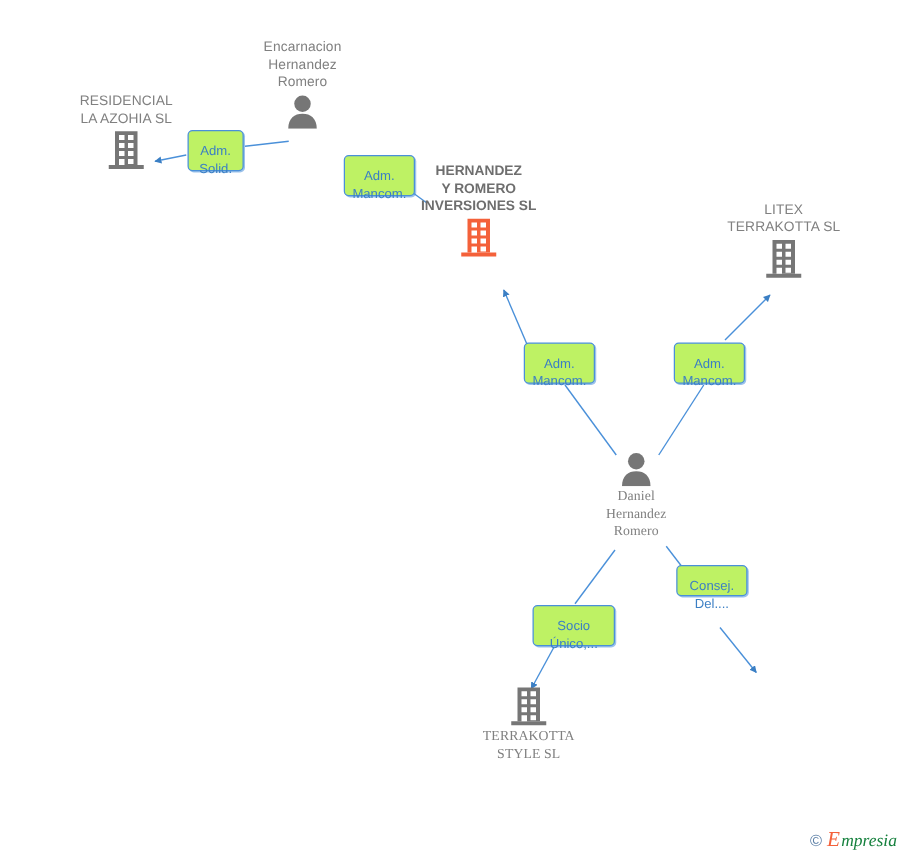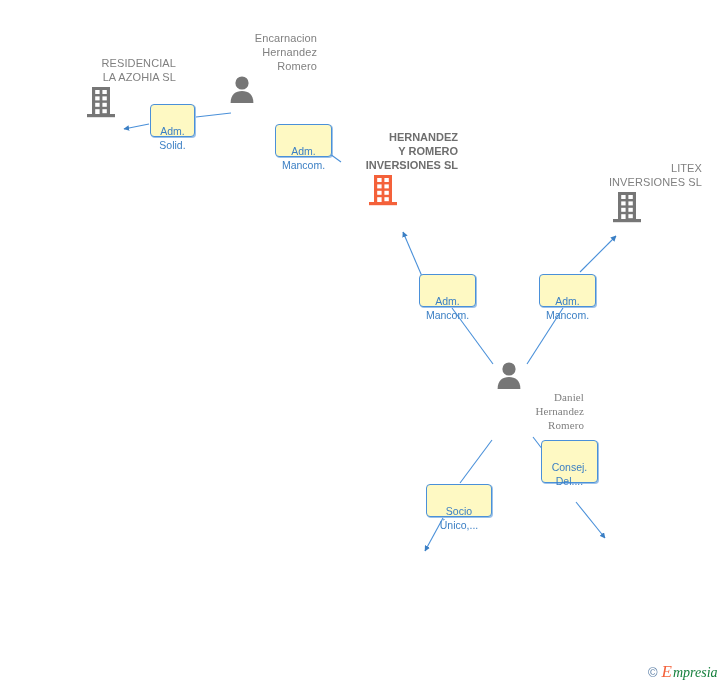--- a/index.html
+++ b/index.html
@@ -33,46 +33,45 @@
     width: 150px;
     margin-left: -75px;
     text-align: center;
     line-height: 1.28;
   }
   .node-label {
     font-size: 11px;
     color: #808080;
     letter-spacing: .1px;
     white-space: pre-line;
-    text-align: right;
   }
   .node-label.company-main {
     font-weight: bold;
     color: #6e6e6e;
     letter-spacing: 0;
   }
   .node-icon {
     display: block;
     margin: 0 auto;
   }
   .node.label-above .node-icon { margin-top: 2px; }
   .node.label-below .node-label { margin-top: 1px; font-family: Liberation Serif, serif; }
 
   
   .rel {
     position: absolute;
     box-sizing: border-box;
     border: 1px solid #4a90d9;
     border-radius: 4px;
-    background: #fef9c3;
+    background: #bef264;
     color: #3b7fc4;
     font-size: 10.5px;
     line-height: 14px;
     text-align: center;
-    padding: 19px 4px 4px;
+    padding: 9px 4px 4px;
     white-space: pre-line;
     box-shadow: 1px 1px 0 rgba(74,144,217,.55);
   }
 </style>
 </head>
 <body>
 
 <div id="graph">
 
   <svg id="edges" viewBox="0 0 728 685" width="728" height="685">
@@ -101,21 +100,21 @@
       <path d="M 492 440 L 460 483"></path>
 
       <path d="M 443 518 L 425 551" marker-end="url(#arrow)"></path>
 
       <path d="M 533 437 L 556 467"></path>
 
       <path d="M 576 502 L 605 538" marker-end="url(#arrow)"></path>
     </g>
   </svg>
 
-  <div class="node label-above" style="left:101px; top:56px;">
+  <div class="node label-above" style="left:101px; top:74px;">
     <div class="node-label">RESIDENCIAL
 LA AZOHIA SL</div>
     <svg class="node-icon" width="30" height="32" viewBox="0 0 30 32">
       <rect x="6" y="1" width="18" height="27" fill="#767676"></rect>
       <rect x="1" y="28" width="28" height="3.2" fill="#767676"></rect>
       <rect x="9.2" y="4" width="4.4" height="4" fill="#ffffff"></rect>
       <rect x="16.4" y="4" width="4.4" height="4" fill="#ffffff"></rect>
       <rect x="9.2" y="10.4" width="4.4" height="4" fill="#ffffff"></rect>
       <rect x="16.4" y="10.4" width="4.4" height="4" fill="#ffffff"></rect>
       <rect x="9.2" y="16.8" width="4.4" height="4" fill="#ffffff"></rect>
@@ -148,21 +147,21 @@
       <rect x="16.4" y="10.4" width="4.4" height="4" fill="#ffffff"></rect>
       <rect x="9.2" y="16.8" width="4.4" height="4" fill="#ffffff"></rect>
       <rect x="16.4" y="16.8" width="4.4" height="4" fill="#ffffff"></rect>
       <rect x="9.2" y="23.2" width="4.4" height="4.8" fill="#ffffff"></rect>
       <rect x="16.4" y="23.2" width="4.4" height="4" fill="#ffffff"></rect>
     </svg>
   </div>
 
   <div class="node label-above" style="left:627px; top:161px;">
     <div class="node-label">LITEX
-INVERSIONES SL</div>
+TERRAKOTTA SL</div>
     <svg class="node-icon" width="30" height="32" viewBox="0 0 30 32">
       <rect x="6" y="1" width="18" height="27" fill="#767676"></rect>
       <rect x="1" y="28" width="28" height="3.2" fill="#767676"></rect>
       <rect x="9.2" y="4" width="4.4" height="4" fill="#ffffff"></rect>
       <rect x="16.4" y="4" width="4.4" height="4" fill="#ffffff"></rect>
       <rect x="9.2" y="10.4" width="4.4" height="4" fill="#ffffff"></rect>
       <rect x="16.4" y="10.4" width="4.4" height="4" fill="#ffffff"></rect>
       <rect x="9.2" y="16.8" width="4.4" height="4" fill="#ffffff"></rect>
       <rect x="16.4" y="16.8" width="4.4" height="4" fill="#ffffff"></rect>
       <rect x="9.2" y="23.2" width="4.4" height="4.8" fill="#ffffff"></rect>
@@ -173,38 +172,54 @@
   <div class="node label-below" style="left:509px; top:361px;">
     <svg class="node-icon" width="26" height="28" viewBox="0 0 26 28">
       <circle cx="13" cy="8" r="6.6" fill="#767676"></circle>
       <path d="M 1.6 28 C 1.6 19.6 6.6 16 13 16 C 19.4 16 24.4 19.6 24.4 28 Z" fill="#767676"></path>
     </svg>
     <div class="node-label">Daniel
 Hernandez
 Romero</div>
   </div>
 
+  <div class="node label-below" style="left:423px; top:549px;">
+    <svg class="node-icon" width="30" height="32" viewBox="0 0 30 32">
+      <rect x="6" y="1" width="18" height="27" fill="#767676"></rect>
+      <rect x="1" y="28" width="28" height="3.2" fill="#767676"></rect>
+      <rect x="9.2" y="4" width="4.4" height="4" fill="#ffffff"></rect>
+      <rect x="16.4" y="4" width="4.4" height="4" fill="#ffffff"></rect>
+      <rect x="9.2" y="10.4" width="4.4" height="4" fill="#ffffff"></rect>
+      <rect x="16.4" y="10.4" width="4.4" height="4" fill="#ffffff"></rect>
+      <rect x="9.2" y="16.8" width="4.4" height="4" fill="#ffffff"></rect>
+      <rect x="16.4" y="16.8" width="4.4" height="4" fill="#ffffff"></rect>
+      <rect x="9.2" y="23.2" width="4.4" height="4.8" fill="#ffffff"></rect>
+      <rect x="16.4" y="23.2" width="4.4" height="4" fill="#ffffff"></rect>
+    </svg>
+    <div class="node-label">TERRAKOTTA
+STYLE  SL</div>
+  </div>
 
 
   <div class="rel" style="left:150px; top:104px; width:45px; height:33px;">Adm.
 Solid.</div>
 
   <div class="rel" style="left:275px; top:124px; width:57px; height:33px;">Adm.
 Mancom.</div>
 
   <div class="rel" style="left:419px; top:274px; width:57px; height:33px;">Adm.
 Mancom.</div>
 
   <div class="rel" style="left:539px; top:274px; width:57px; height:33px;">Adm.
 Mancom.</div>
 
   <div class="rel" style="left:426px; top:484px; width:66px; height:33px;">Socio
 Único,...</div>
 
-  <div class="rel" style="left:541px; top:440px; width:57px; height:43px;text-align:center;">Consej.
+  <div class="rel" style="left:541px; top:452px; width:57px; height:25px;text-align:center;">Consej.
 Del....</div>
 
   <div style="position:absolute; left:648px; top:663px; display:flex;
               align-items:baseline; gap:4px;">
     <span style="font-size:13px; color:#5b7fa6;">©</span>
     <span style="font-size:17px; color:#f4613a; font-family:'Liberation Serif',serif;
                  font-style:italic; line-height:1;">E</span>
     <span style="font-size:14px; color:#15803d; font-family:'Liberation Serif',serif;
                  font-style:italic; margin-left:-3px;">mpresia</span>
   </div>

